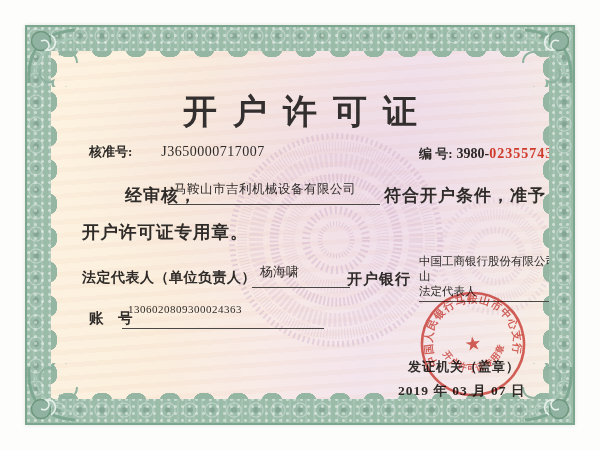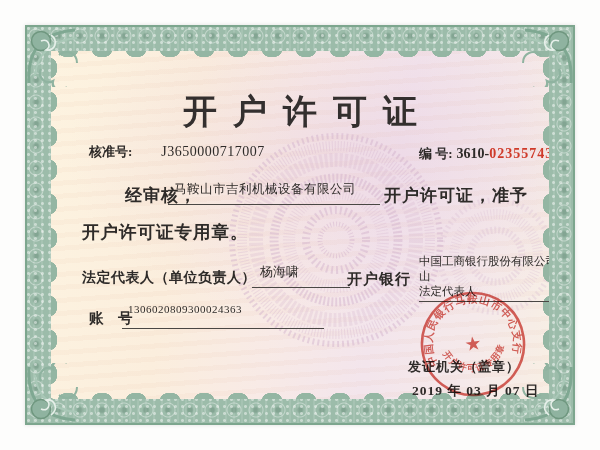--- a/index.html
+++ b/index.html
@@ -66,21 +66,21 @@
   .big{font-size:17px;font-weight:700;letter-spacing:1px;}
   .ubox{border-bottom:1.3px solid #4a4744;}
   .company-box{left:117px;top:130px;width:206px;height:23px;font-size:12.5px;padding-left:6px;letter-spacing:.5px;}
   .legal-lbl{left:31px;top:218px;font-size:14px;font-weight:700;letter-spacing:.5px;}
   .legal-box{left:201px;top:212px;width:90px;height:24px;font-size:13px;padding-left:8px;}
   .bank-lbl{left:296px;top:219px;font-size:15px;font-weight:700;letter-spacing:1px;}
   .bank-box{left:368px;top:203px;width:163px;font-size:11.5px;line-height:1.32;padding-bottom:1px;white-space:normal;}
   .acct-lbl{left:38px;top:258px;font-size:14.5px;font-weight:700;}
   .acct-box{left:71px;top:252px;width:196px;height:25px;font-size:11px;padding-left:6px;letter-spacing:.5px;}
   .issuer{left:357px;top:307px;font-size:13px;font-weight:600;letter-spacing:1px;z-index:5;}
-  .date{left:347px;top:331px;font-size:13.5px;font-weight:600;letter-spacing:1px;z-index:5;margin-left:14px;}
+  .date{left:347px;top:331px;font-size:13.5px;font-weight:600;letter-spacing:1px;z-index:5;}
   .stamp{
     position:absolute;left:362px;top:233px;width:120px;height:120px;z-index:6;
     transform:rotate(-8deg);opacity:.85;mix-blend-mode:multiply;
   }
 </style>
 </head>
 <body>
 
 <div class="cert">
   <div class="frame"></div>
@@ -106,26 +106,26 @@
     </svg>
 
     <h1 class="title">开户许可证</h1>
 
     <div class="abs" style="left:38px;top:91px;">
       <span class="lbl-sm">核准号:</span>
       <span class="val-serif" style="margin-left:25px;">J3650000717007</span>
     </div>
     <div class="abs" style="left:368px;top:93px;">
       <span class="lbl-sm">编 号:</span>
-      <span class="lbl-sm" style="font-size:14px;">3610-</span><span class="red">02355743</span>
+      <span class="lbl-sm" style="font-size:14px;">3980-</span><span class="red">02355743</span>
     </div>
 
     <span class="abs big" style="left:74px;top:133px;text-align:right;">经审核，</span>
     <span class="abs ubox company-box">马鞍山市吉利机械设备有限公司</span>
-    <span class="abs big" style="left:333px;top:133px;">开户许可证，准予</span>
+    <span class="abs big" style="left:333px;top:133px;">符合开户条件，准予</span>
     <span class="abs big" style="left:31px;top:169px;font-size:17.5px;">开户许可证专用章。</span>
 
     <span class="abs legal-lbl">法定代表人（单位负责人）</span>
     <span class="abs ubox legal-box">杨海啸</span>
     <span class="abs bank-lbl">开户银行</span>
     <div class="abs ubox bank-box">
       <div>中国工商银行股份有限公司马鞍山</div>
       <div>法定代表人</div>
     </div>
 

